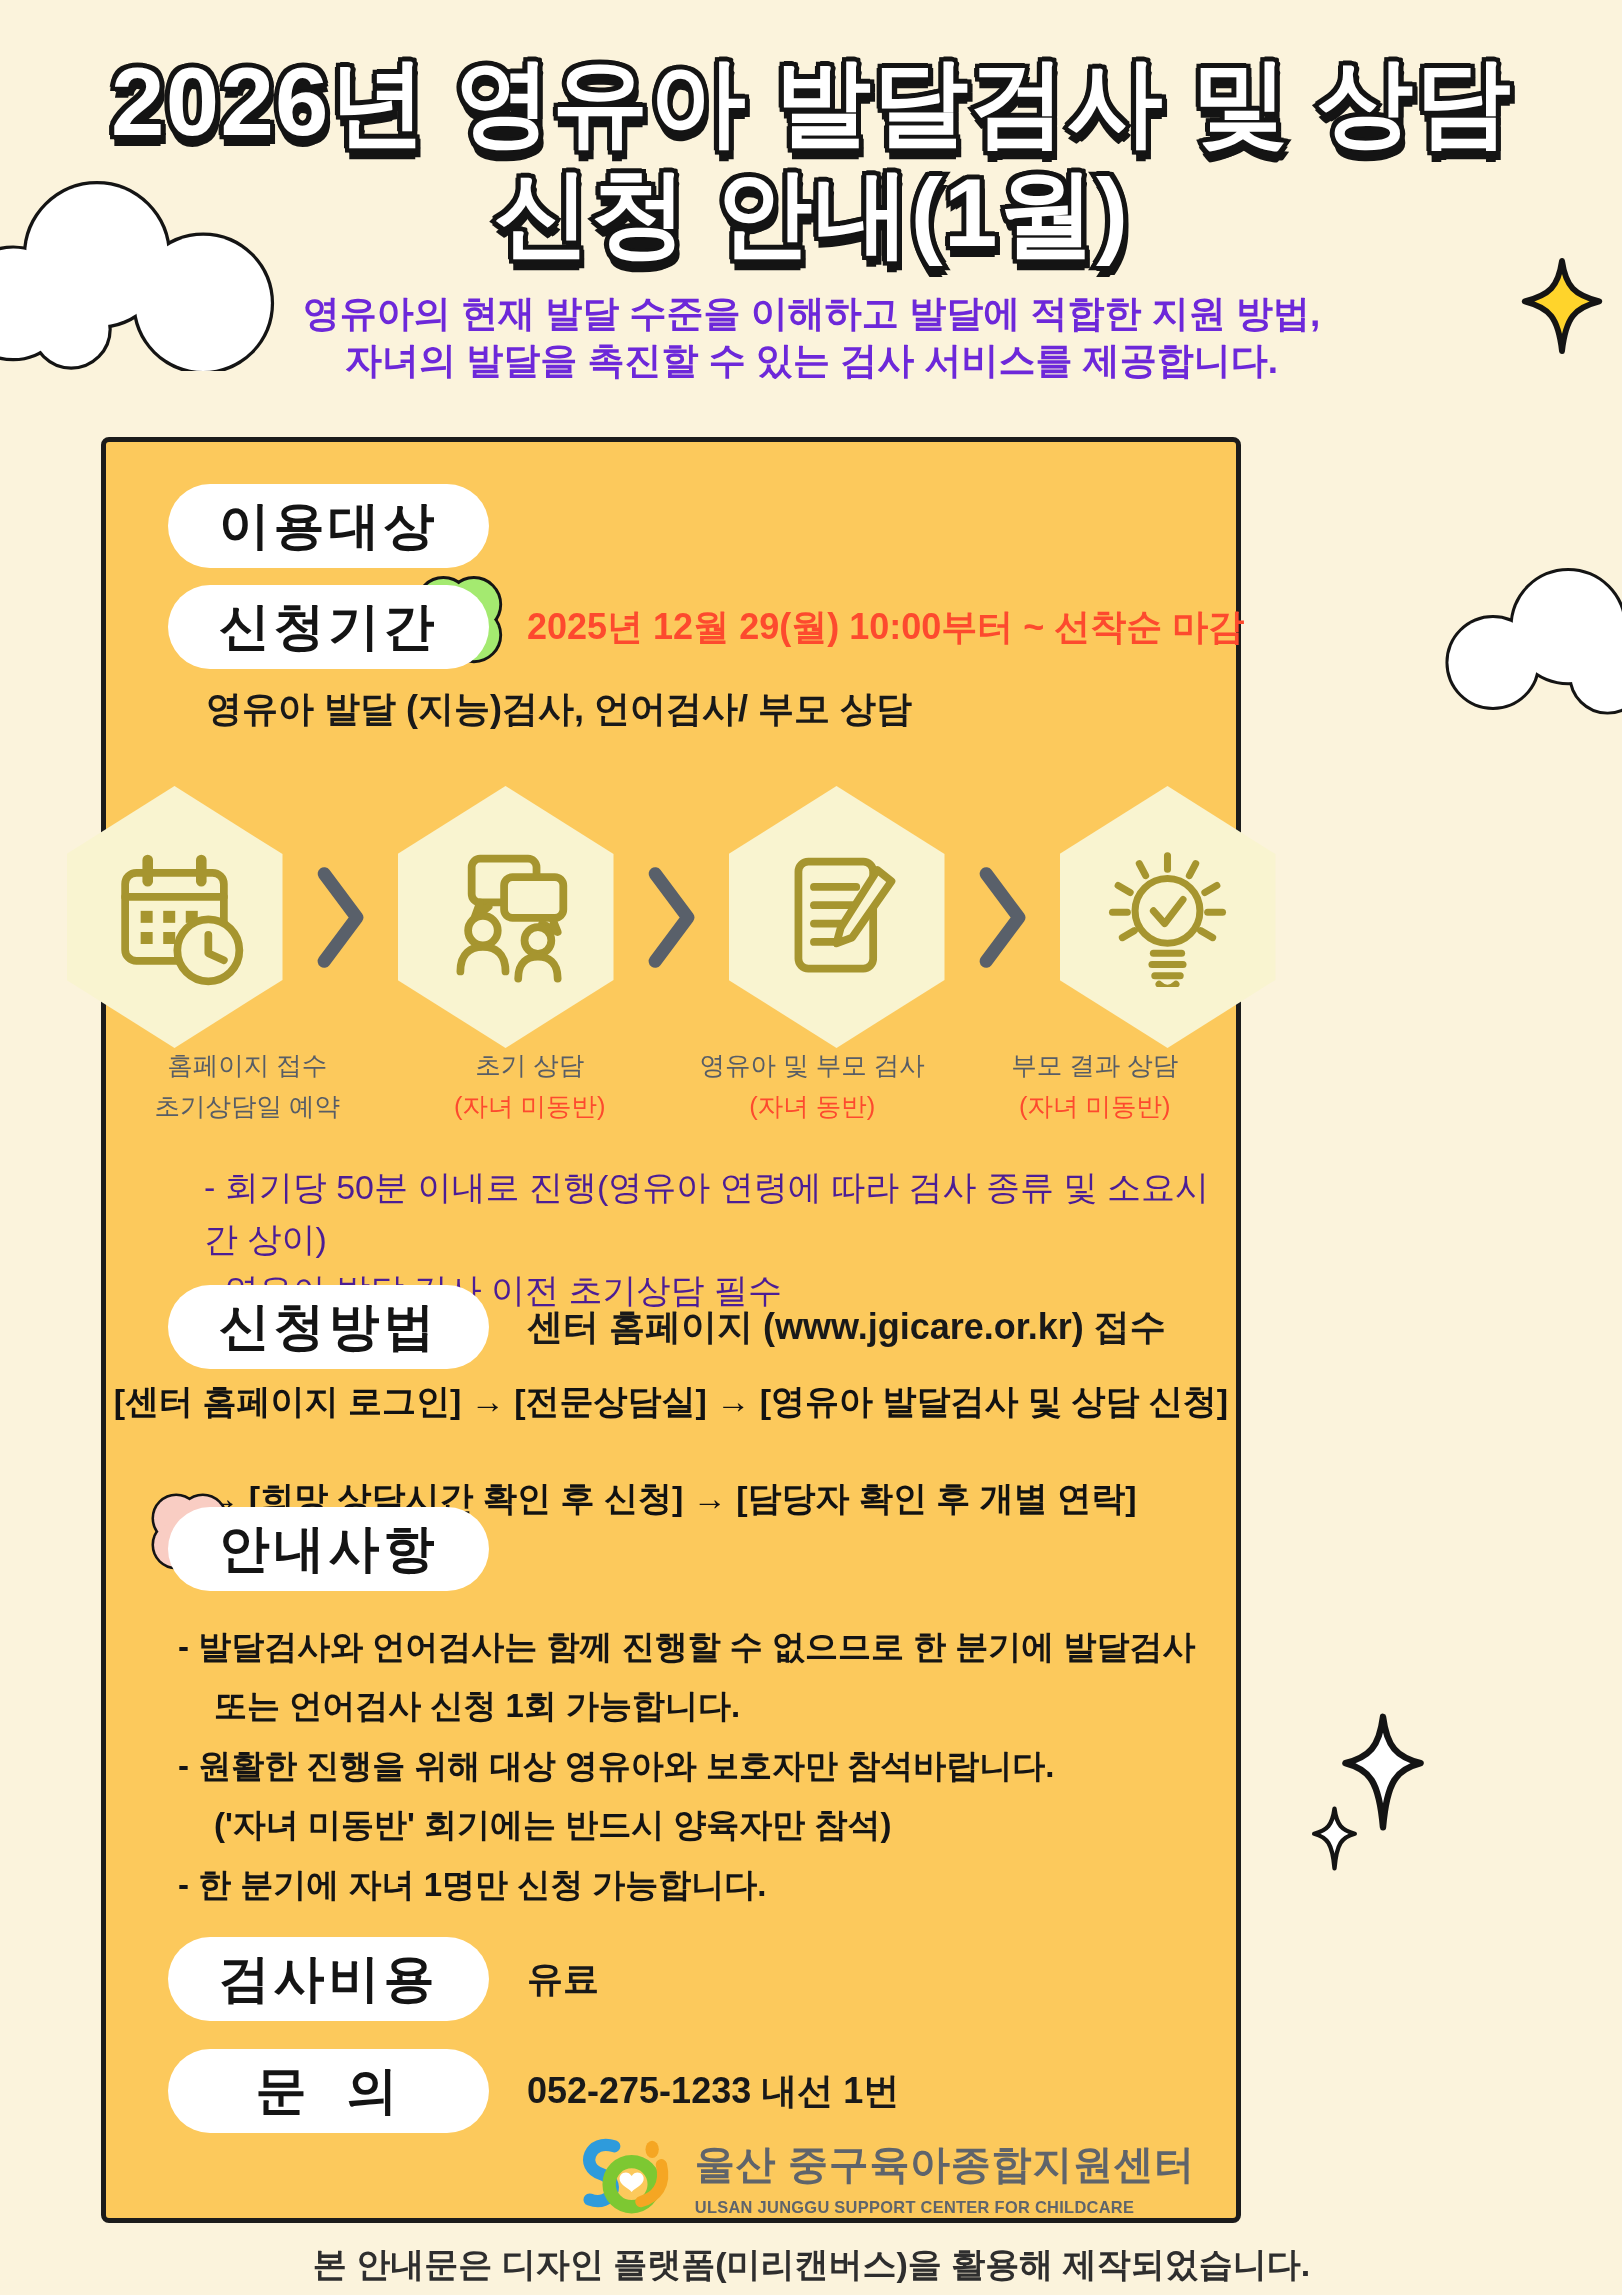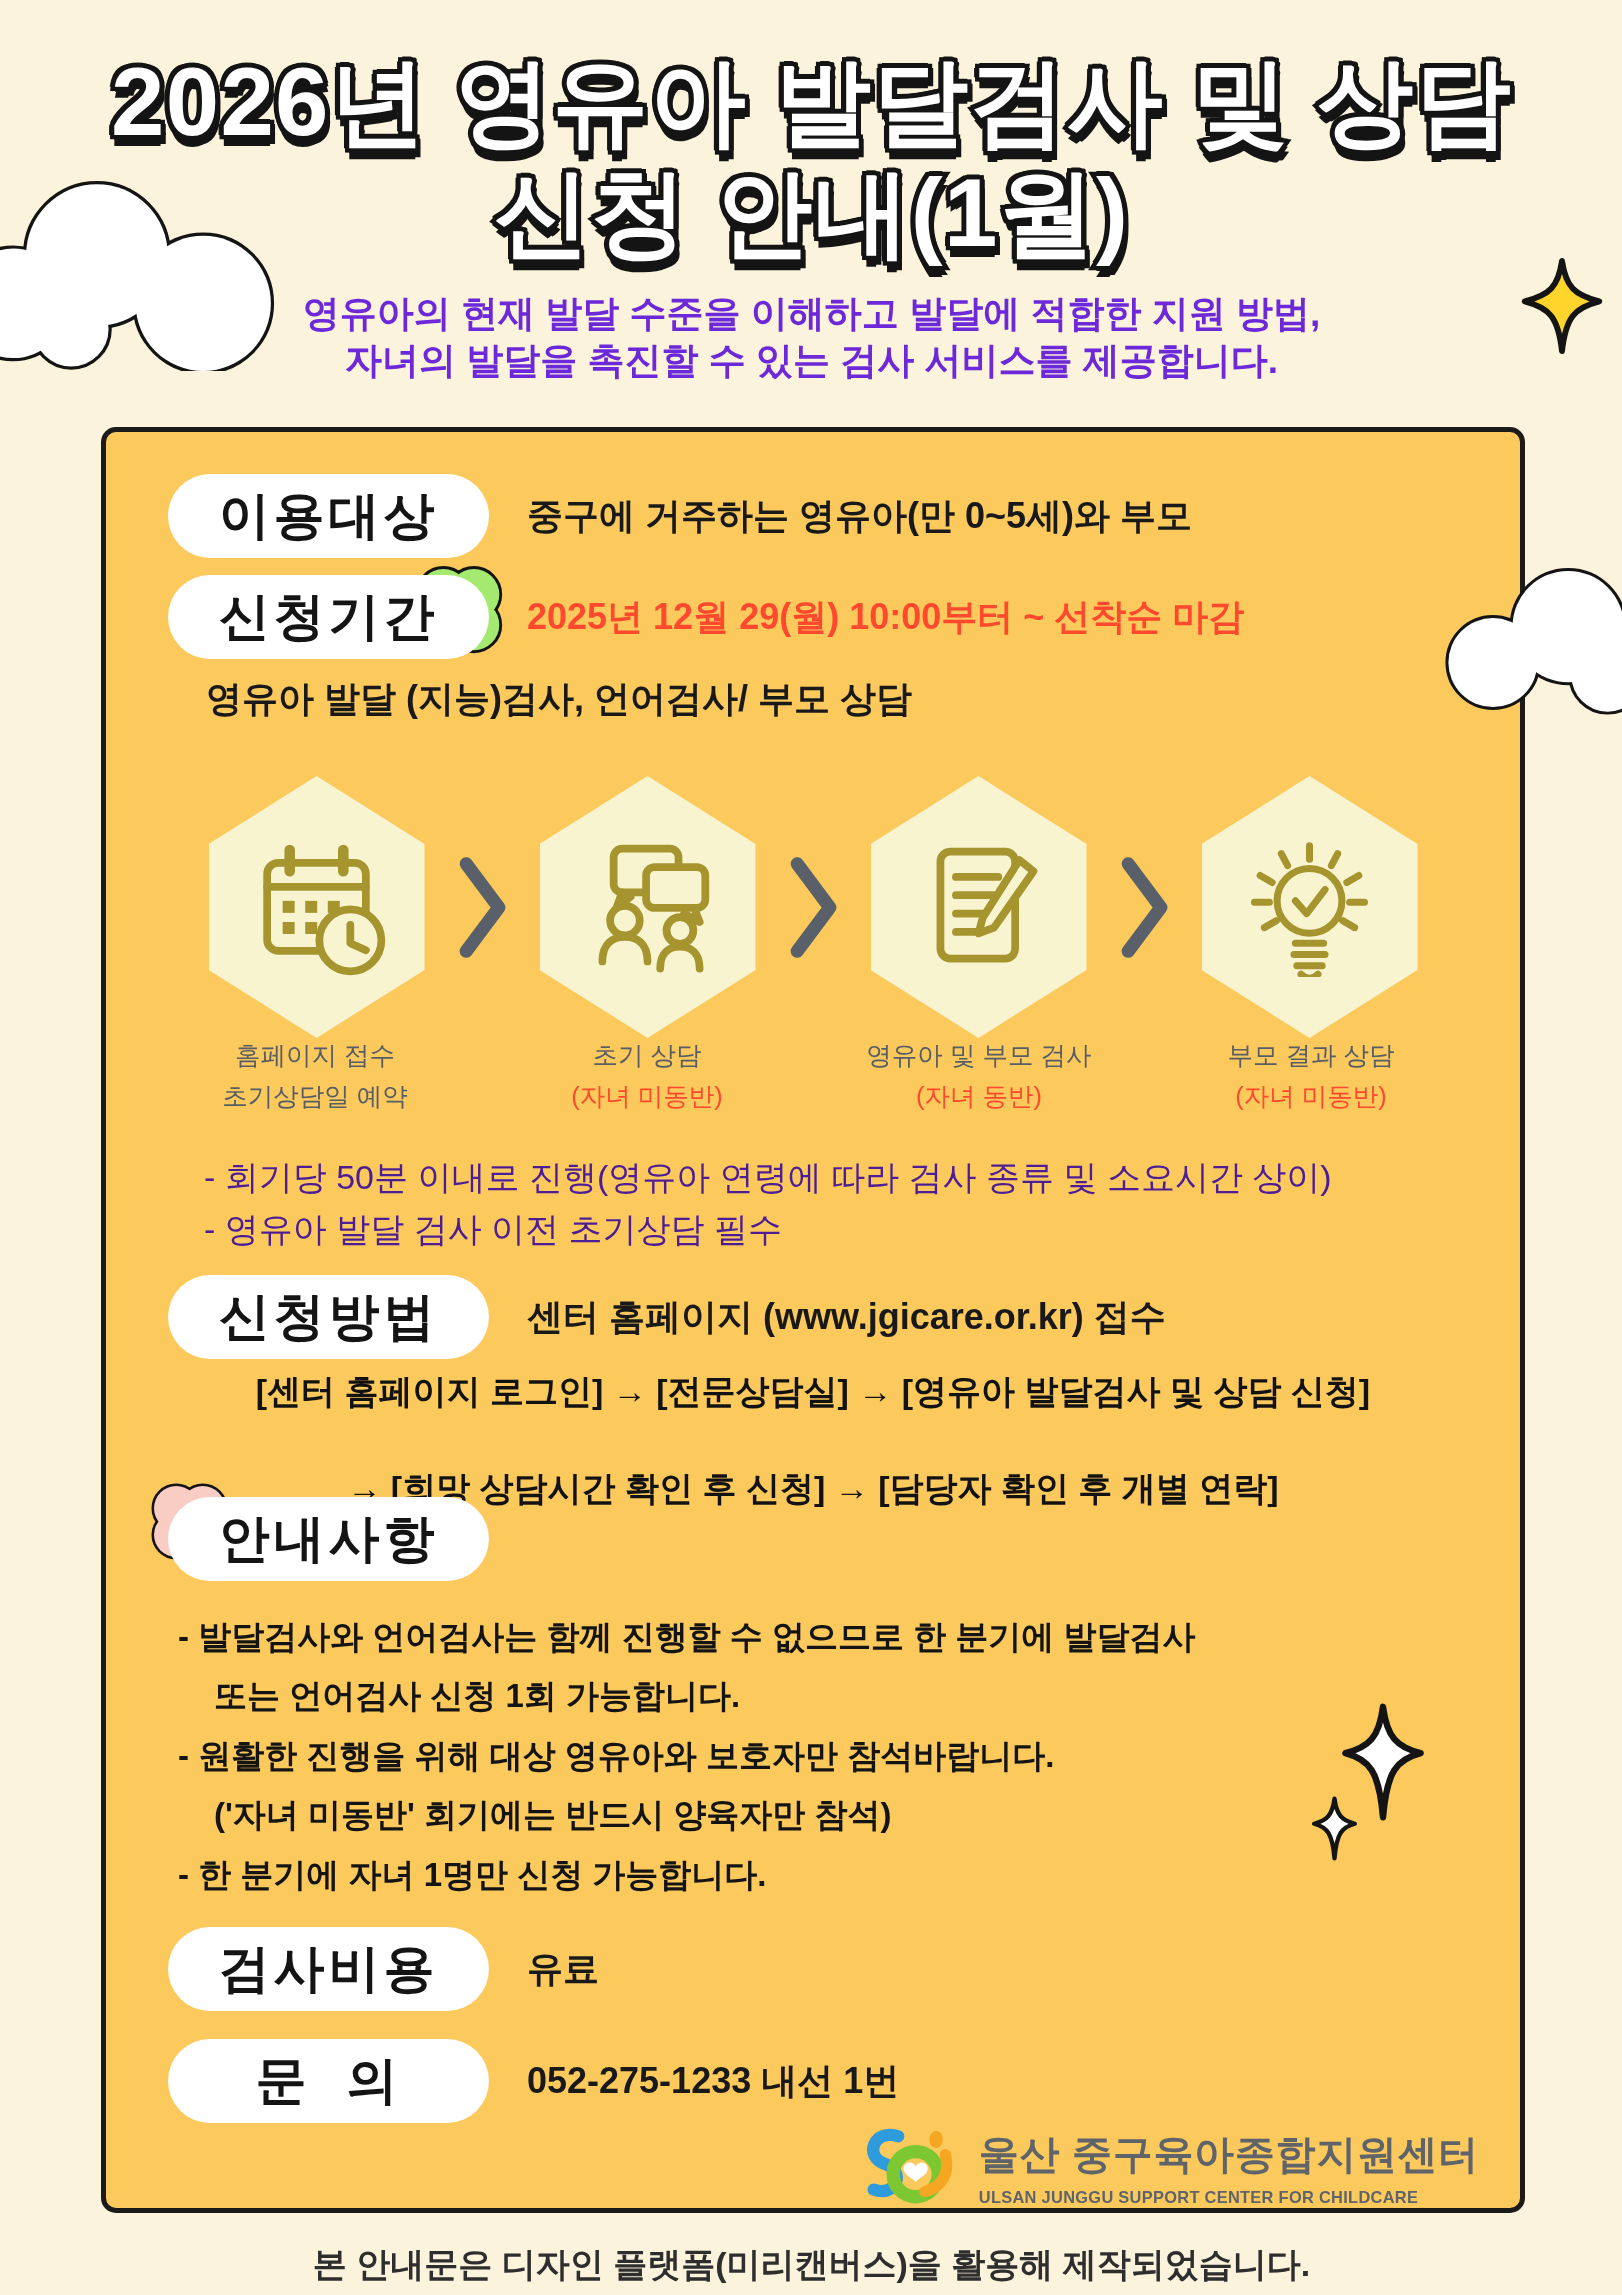--- a/index.html
+++ b/index.html
@@ -10,22 +10,22 @@
   .title{position:absolute;top:46px;left:0;width:100%;text-align:center;
     font-size:96px;font-weight:900;line-height:1.16;color:#ffffff;letter-spacing:1.3px;
     -webkit-text-stroke:8.5px #141414;paint-order:stroke fill;
     text-shadow:0 10.5px 0 #141414,5.2px 9.2px 0 #141414,-5.2px 0 0 #141414,5.2px 0 0 #141414,
       0 -5.2px 0 #141414,0 5.2px 0 #141414,-3.9px -3.9px 0 #141414,3.9px -3.9px 0 #141414,
       -3.9px 3.9px 0 #141414,3.9px 3.9px 0 #141414;z-index:2;}
   .subtitle{position:absolute;top:291px;left:0;width:100%;text-align:center;
     font-size:37px;font-weight:800;line-height:1.27;color:#6d28d9;z-index:2;}
 
   
-  .card{position:absolute;left:101px;top:427px;width:1424px;height:1786px;
-    background:#FCC95C;border:5.2px solid #1B1B1B;border-radius:15px;box-sizing:border-box;z-index:1;}
+  .card{position:absolute;left:101px;top:437px;width:1140px;height:1786px;
+    background:#FCC95C;border:5.2px solid #1B1B1B;border-radius:8px;box-sizing:border-box;z-index:1;}
 
   .row{position:absolute;left:62px;display:flex;align-items:center;}
   .pill{min-width:321px;height:84px;background:#ffffff;border-radius:49px;
     display:flex;align-items:center;justify-content:center;
     font-size:51px;font-weight:900;color:#141414;letter-spacing:3.9px;
     padding:0 18.3px;box-sizing:border-box;position:relative;z-index:3;}
   .rowtext{font-size:36px;font-weight:800;color:#191919;margin-left:38px;white-space:nowrap;}
   .red{color:#FD4A2E;}
 
   
@@ -95,21 +95,20 @@
   <div class="deco z2" style="left:1518px;top:257px;">
     <svg width="88" height="98" viewBox="0 0 130 150">
       <path d="M65 6 C71 46 84 58 122 68 C84 78 71 92 65 144 C59 92 46 78 8 68 C46 58 59 46 65 6 Z" fill="#FFD42B" stroke="#141414" stroke-width="9" stroke-linejoin="round"></path>
     </svg>
   </div>
 
   <div class="card">
 
     <div class="row" style="top:42px;">
       <div class="pill">이용대상</div>
-      <div class="rowtext">중구에 거주하는 영유아(만 0~5세)와 부모</div>
     </div>
 
     <div class="behind-pill" style="left:298px;top:123px;">
       <svg width="108" height="108" viewBox="0 0 170 170">
         <g stroke="#141414" stroke-width="9" fill="#A4EA70">
           <circle cx="62" cy="62" r="40"></circle>
             <circle cx="110" cy="62" r="40"></circle>
           <circle cx="62" cy="110" r="40"></circle>
             <circle cx="110" cy="110" r="40"></circle>
         </g>

